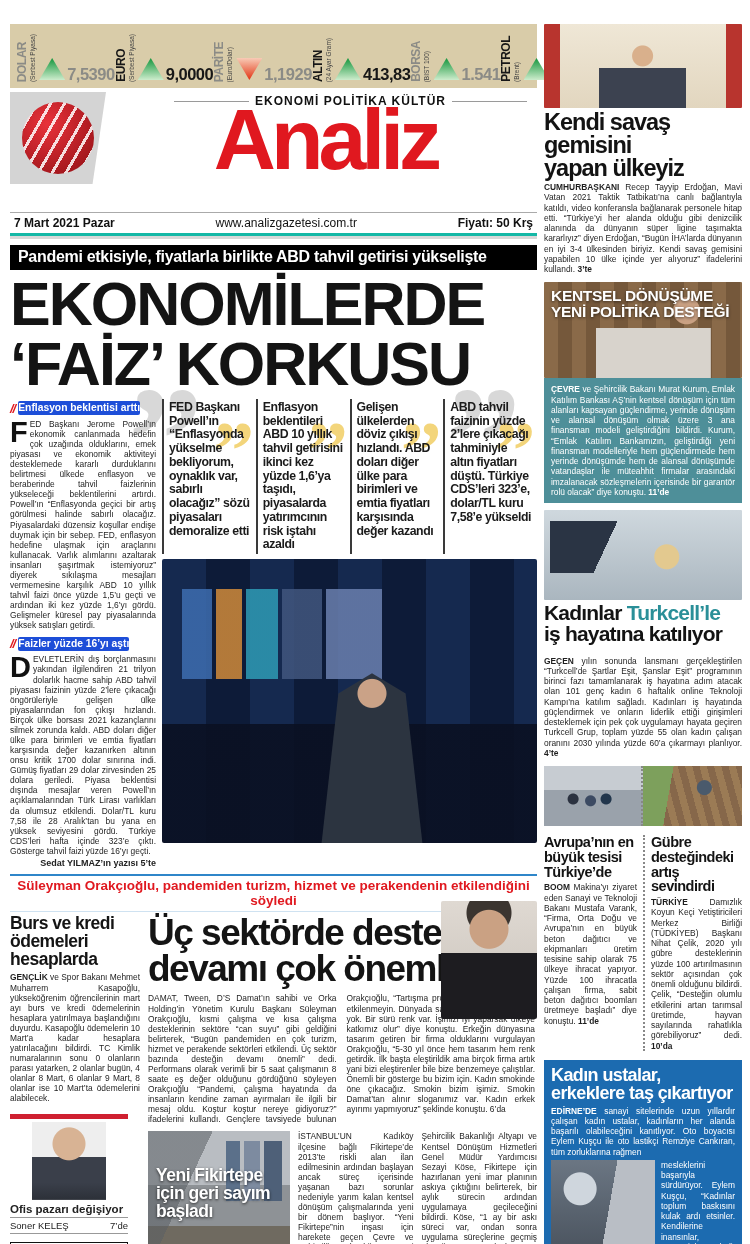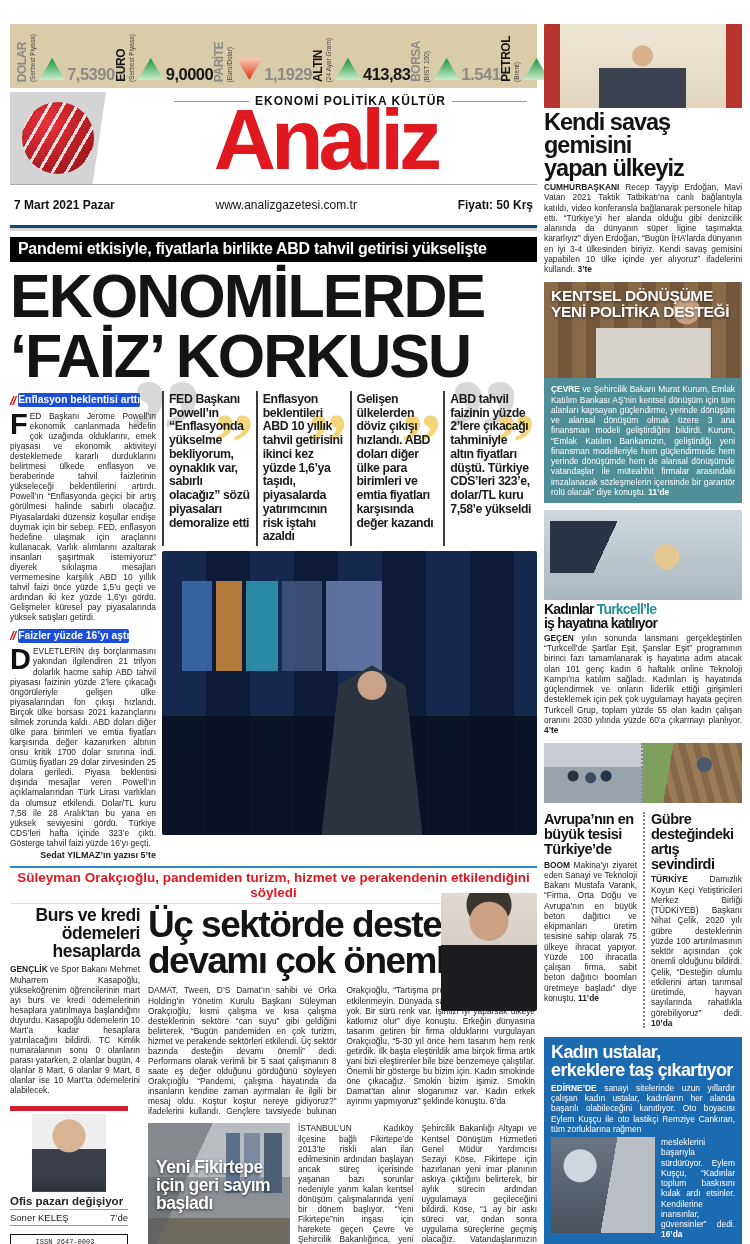--- a/index.html
+++ b/index.html
@@ -32,21 +32,21 @@
   .globe { width:72px; height:72px; border-radius:50%;
     background:
       repeating-linear-gradient(120deg, rgba(255,255,255,.85) 0 3px, transparent 3px 12px),
       radial-gradient(circle at 35% 30%, #e8323a, #8f0f14);
   }
   .title-wrap { flex:1; position:relative; }
   .tagline-row { display:flex; align-items:center; gap:6px; margin:2px 10px 0 60px; }
   .tagline-row::before,.tagline-row::after { content:""; flex:1; border-top:1px solid #9a9a9a; }
   .tagline { font-weight:700; font-size:12px; letter-spacing:1px; color:#111; white-space:nowrap; }
   .paper-title { font-weight:800; font-size:86px; line-height:.88; color:#e0181f; letter-spacing:-5px; text-align:center; margin-top:-6px; }
-  .mast-bottom { display:flex; justify-content:space-between; align-items:center; border-top:1px solid #aaa; border-bottom:3px solid #0c4a6e; padding:13px 4px; font-size:12px; font-weight:700; color:#111; }
+  .mast-bottom { display:flex; justify-content:space-between; align-items:center; border-top:1px solid #aaa; border-bottom:3px solid #14b8a6; padding:3px 4px; font-size:12px; font-weight:700; color:#111;margin-top:28px; }
   .mast-bottom .site { font-weight:400; }
 
   
   .kicker-blue { background:#000000; color:#fff; font-weight:800; font-size:16px; padding:3px 8px 4px; margin-top:6px; letter-spacing:-0.3px; }
   .lead-headline { font-weight:800; color:#141414; font-size:61px; line-height:.99; letter-spacing:-2px; margin:4px 0 2px; position:relative; z-index:2; }
   .band { display:flex; gap:6px; position:relative; margin-top:4px; }
   .gq { position:absolute; font-family:"Liberation Serif",serif; font-weight:700; color:#cfcfcf; font-size:150px; line-height:0; top:40px; z-index:0; opacity:.8; }
   .gq1 { left:118px; } .gq2 { left:436px; }
   .stories-rail { width:146px; flex:0 0 146px; z-index:1; }
   .tag-row { display:flex; align-items:center; gap:3px; margin:2px 0 3px; }
@@ -75,21 +75,21 @@
     background:
       radial-gradient(circle at 50% 12%, #caa287 0 14px, transparent 15px),
       linear-gradient(#2c3440 0 100%);
     clip-path:polygon(50% 0,78% 12%,92% 100%,8% 100%,22% 12%);
   }
 
   
   .orak-kicker { border-top:2px solid #2f86c9; border-bottom:1px solid #cfe2f1; color:#e0181f; font-weight:800; font-size:13.5px; text-align:center; padding:2px 0 3px; margin-top:6px; }
   .lower-cols { display:flex; gap:8px; margin-top:3px; }
   .left-rail { width:130px; flex:0 0 130px; }
-  .rail-head { font-weight:800; font-size:17.5px; line-height:1.02; letter-spacing:-0.5px; color:#141414; margin-bottom:4px;text-align:right; }
+  .rail-head { font-weight:800; font-size:17.5px; line-height:1.02; letter-spacing:-0.5px; color:#141414; margin-bottom:4px; }
   .lead-word { font-weight:700; }
   .columnist { border-top:5px solid #cf2030; margin-top:10px; padding-top:3px; width:118px; }
   .columnist-photo { width:74px; height:78px; margin:0 auto; background:
       radial-gradient(circle at 50% 28%, #d8b394 0 16px, transparent 17px),
       linear-gradient(#3a3f4a 60%, #2c3038), #eee;
     background-size:100% 100%, 100% 55%; background-position:0 0, 0 100%; background-repeat:no-repeat; }
   .columnist-title { font-weight:700; font-size:11.5px; border-bottom:1px solid #999; padding:3px 0 2px; }
   .columnist-name { display:flex; justify-content:space-between; font-size:9.5px; border-bottom:1px solid #999; padding:2px 0; }
   .barcode-box { border:1px solid #111; width:118px; height:78px; margin-top:8px; padding:3px 14px 10px 6px; position:relative; background:#fff; }
   .issn { font-family:"Liberation Mono",monospace; font-size:7px; text-align:center; display:block; }
@@ -138,21 +138,21 @@
       repeating-linear-gradient(90deg, #8a6a49 0 14px, #75583b 14px 28px);
   }
   .kentsel-title { position:absolute; left:7px; top:6px; color:#fff; font-weight:800; font-size:15.5px; line-height:1.02; letter-spacing:-0.3px; text-shadow:0 1px 3px rgba(0,0,0,.6); }
   .kentsel-body { background:#4e8f99; color:#fff; padding:6px 7px; font-size:8.4px; line-height:1.22; text-align:justify; }
   .turkcell-photo { height:90px; margin-top:2px;
     background:
       radial-gradient(circle at 62% 52%, #e3c98f 0 12px, transparent 13px),
       linear-gradient(115deg, #2a3444 0 46%, transparent 46%) 8% 30%/62% 58% no-repeat,
       linear-gradient(#cfd8de,#aab6bf);
   }
-  .turkcell-head { font-weight:800; font-size:14px; line-height:.99; letter-spacing:-0.8px; color:#131313; margin:3px 0 2px; }
+  .turkcell-head { font-weight:800; font-size:21px; line-height:.99; letter-spacing:-0.8px; color:#131313; margin:3px 0 11px; }
   .teal { color:#2a8f98; }
   .side-photos { display:flex; margin-top:3px; }
   .sp { width:50%; height:60px; }
   .sp-factory { border-right:2px dotted #888;
     background:
       radial-gradient(circle at 30% 55%, #2b3240 0 5px, transparent 6px),
       radial-gradient(circle at 48% 58%, #3c4a62 0 5px, transparent 6px),
       radial-gradient(circle at 64% 55%, #22364c 0 5px, transparent 6px),
       linear-gradient(#c7ccd2 0 40%, #9aa2ab 40%);
   }

